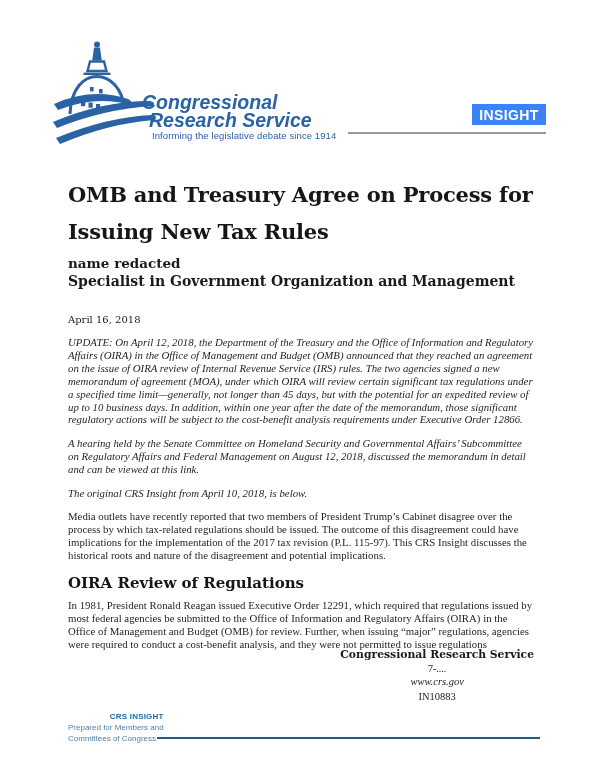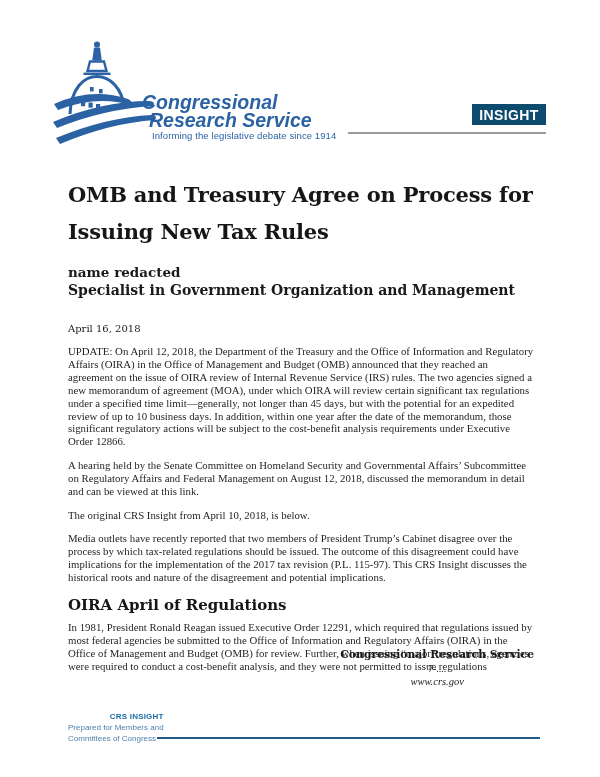--- a/index.html
+++ b/index.html
@@ -26,54 +26,54 @@
     display:block; margin-left:10px; margin-top:1px;
     font-size:9.5px; font-weight:normal; font-style:normal;
     letter-spacing:0.1px; line-height:11px;
   }
   .header-rule {
     position:absolute; left:348px; top:132px; width:198px; height:2px;
     background:#9A9A9A;
   }
   .insight-badge {
     position:absolute; left:472px; top:104px; width:74px; height:21px;
-    background:#0c4a6e; color:#ffffff;
+    background:#3b82f6; color:#ffffff;
     font-family:"Liberation Sans", sans-serif;
     font-weight:bold; font-size:14px; letter-spacing:0.4px;
     display:flex; align-items:center; justify-content:center;
   }
 
   
   .main { position:absolute; left:68px; top:176px; width:466px; }
   .doc-title {
     font-family:"DejaVu Serif", serif;
     font-weight:bold; font-size:21px; line-height:37px;
     color:#161616; letter-spacing:-0.2px;
   }
   .doc-title span { display:block; }
   .author-name {
-    margin-top:14px;
+    margin-top:5px;
     font-family:"DejaVu Serif", serif;
     font-weight:bold; font-size:13.5px; line-height:17px; color:#1a1a1a;
   }
   .author-role {
     font-family:"DejaVu Serif", serif;
     font-size:14px; line-height:18px; color:#1a1a1a;font-weight:bold;
   }
   .doc-date {
     margin-top:21px;
     font-family:"DejaVu Serif", serif;
     font-size:10px; line-height:18px; color:#1a1a1a;
   }
   .para {
     margin-top:6px;
     font-size:10.8px; line-height:12.9px;
     color:#1f1f1f;
   }
-  .para.italic { }
+  .para.italic { font-style:italic; }
   .para.first { margin-top:7px; }
   .section-heading {
     margin-top:11px;
     font-family:"DejaVu Serif", serif;
     font-weight:bold; font-size:15px; line-height:20px; color:#161616;
   }
 
   
   .footer-right { position:absolute; top:647px; right:66px; text-align:center; }
   .footer-org {
@@ -146,28 +146,29 @@
   <div class="author-name">name redacted</div>
   <div class="author-role">Specialist in Government Organization and Management</div>
 
   <div class="doc-date">April 16, 2018</div>
 
   <p class="para italic first">UPDATE: On April 12, 2018, the Department of the Treasury and the Office of Information and Regulatory Affairs (OIRA) in the Office of Management and Budget (OMB) announced that they reached an agreement on the issue of OIRA review of Internal Revenue Service (IRS) rules. The two agencies signed a new memorandum of agreement (MOA), under which OIRA will review certain significant tax regulations under a specified time limit—generally, not longer than 45 days, but with the potential for an expedited review of up to 10 business days. In addition, within one year after the date of the memorandum, those significant regulatory actions will be subject to the cost-benefit analysis requirements under Executive Order 12866.</p>
   <p class="para italic">A hearing held by the Senate Committee on Homeland Security and Governmental Affairs’ Subcommittee on Regulatory Affairs and Federal Management on August 12, 2018, discussed the memorandum in detail and can be viewed at this link.</p>
   <p class="para italic">The original CRS Insight from April 10, 2018, is below.</p>
   <p class="para first">Media outlets have recently reported that two members of President Trump’s Cabinet disagree over the process by which tax-related regulations should be issued. The outcome of this disagreement could have implications for the implementation of the 2017 tax revision (P.L. 115-97). This CRS Insight discusses the historical roots and nature of the disagreement and potential implications.</p>
 
-  <div class="section-heading">OIRA April of Regulations</div>
+  <div class="section-heading">OIRA Review of Regulations</div>
   <p class="para">In 1981, President Ronald Reagan issued Executive Order 12291, which required that regulations issued by most federal agencies be submitted to the Office of Information and Regulatory Affairs (OIRA) in the Office of Management and Budget (OMB) for review. Further, when issuing “major” regulations, agencies were required to conduct a cost-benefit analysis, and they were not permitted to issue regulations</p>
 </div>
 
 <div class="footer-right">
   <div class="footer-org">Congressional Research Service</div>
   <div class="footer-phone">7-....</div>
   <div class="footer-site">www.crs.gov</div>
+  <div class="footer-docid">IN10883</div>
 </div>
 
 <div class="footer-left">
   <div class="footer-brand">CRS INSIGHT</div>
   <div class="footer-prepared">Prepared for Members and</div>
   <div class="footer-prepared">Committees of Congress</div>
 </div>
 
 <div class="footer-rule"></div>
 

